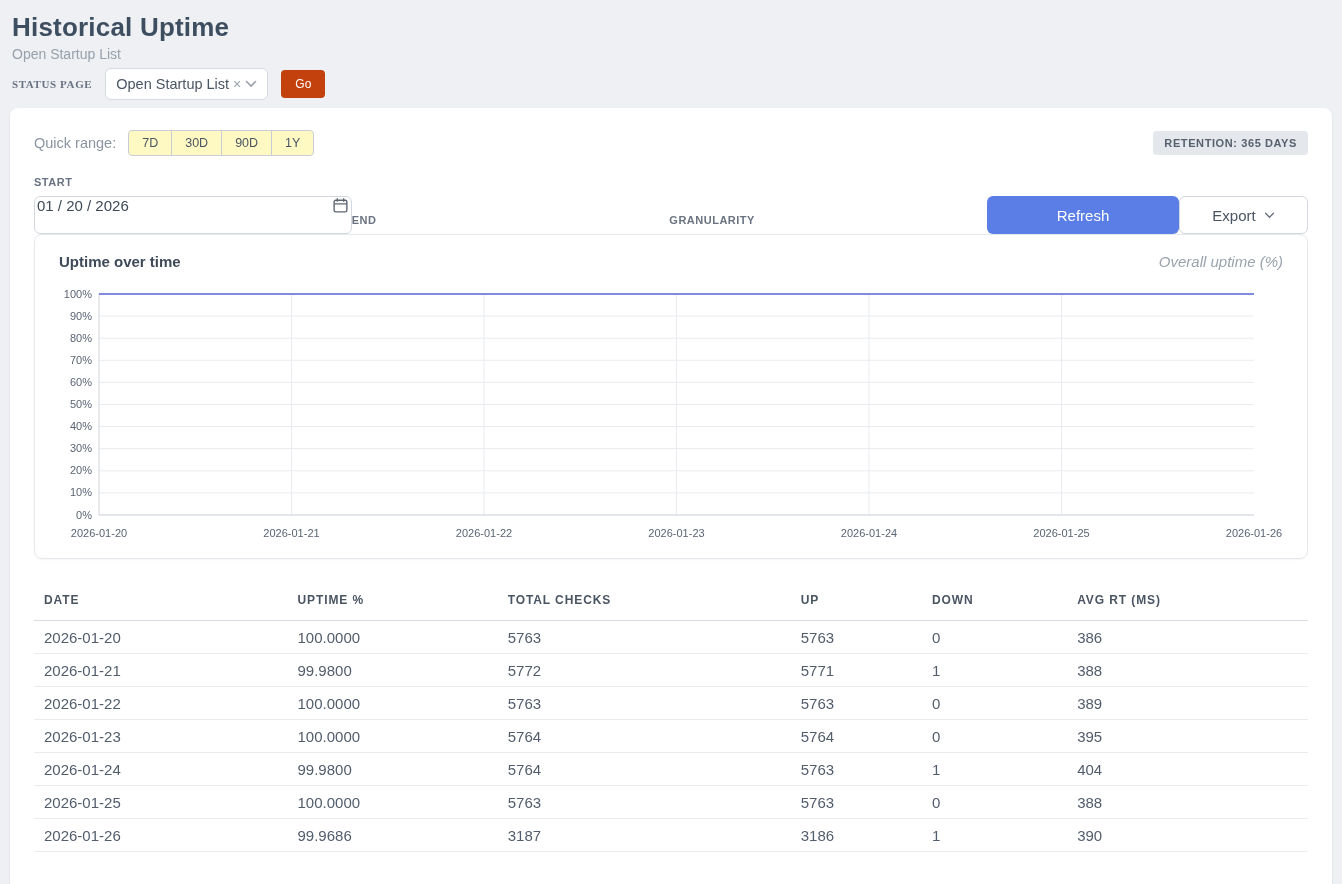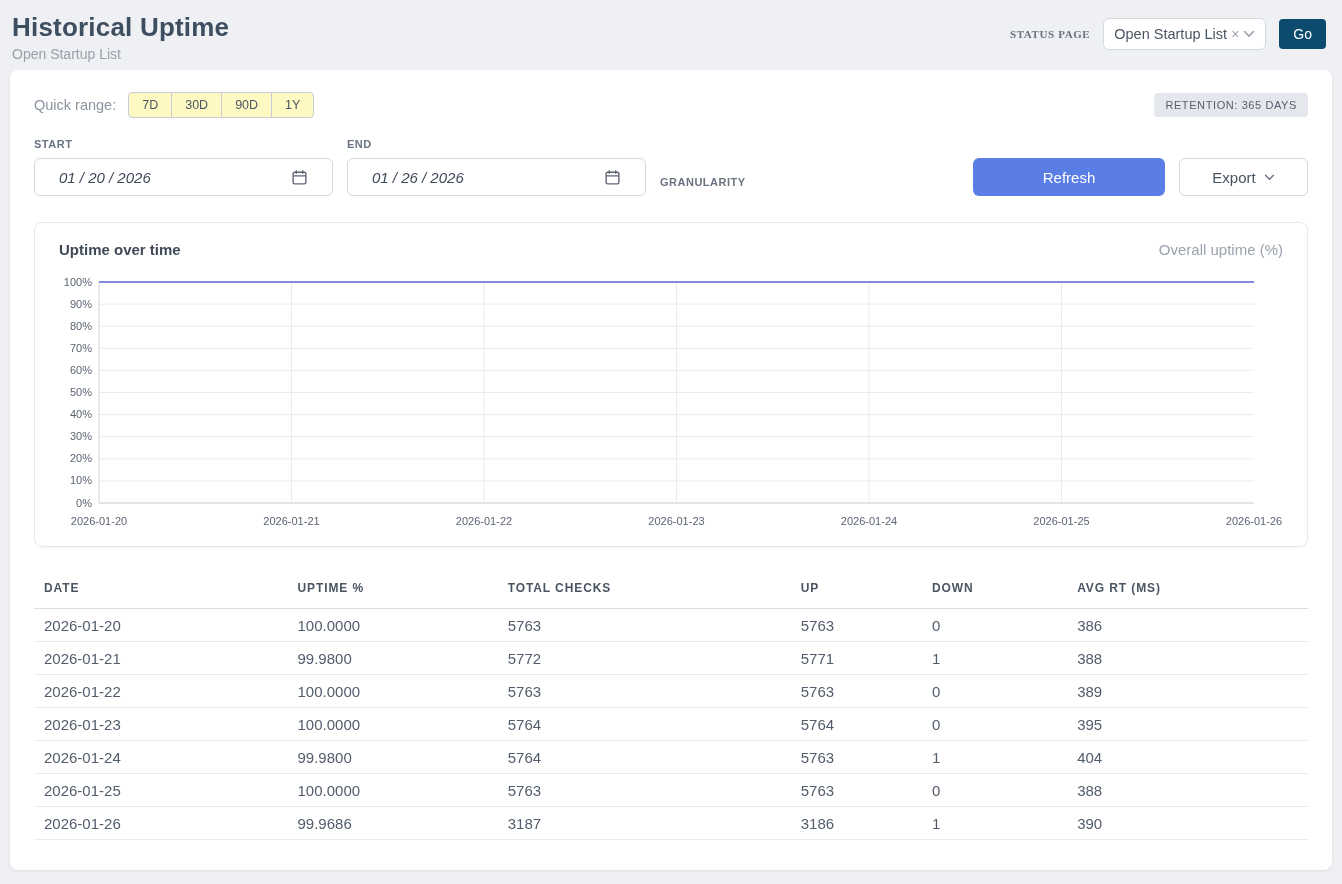--- a/index.html
+++ b/index.html
@@ -9,37 +9,38 @@
     background: #eef0f3;
     font-family: "Liberation Sans", sans-serif;
     color: #4a5563;
     overflow: hidden;
   }
 
   
   .page-header {
     display: flex; justify-content: space-between; align-items: flex-start;
     padding: 12px 16px 8px 12px;
+    flex-direction: column;
   }
   .page-header h1 {
     margin: 0; font-size: 26px; font-weight: 700; color: #3e4e61; letter-spacing: .2px;
   }
   .page-subtitle { font-size: 14px; color: #97a1ac; margin-top: 3px; }
   .header-right { display: flex; align-items: center; gap: 13px; margin-top: 6px; }
   .sp-label { font-size: 11px; font-weight: 700; letter-spacing: .6px; color: #6a7381; font-family: Liberation Serif, serif; }
   .sp-select {
     display: inline-flex; align-items: center; gap: 4px;
     background: #fff; border: 1px solid #d5dae0; border-radius: 6px;
     padding: 7px 10px; font-size: 14.5px; color: #4a5563; min-width: 160px; cursor: pointer;
   }
   .sp-select .clear { color: #9aa2ad; font-size: 14px; cursor: pointer; }
   .sp-select .chev { margin-left: auto; display: flex; }
   .go-btn {
-    background: #0c4a6e; color: #fff; border: none; border-radius: 4px;
-    padding: 7px 14px; font-size: 14px; cursor: pointer; font-family: inherit;
+    background: #c2410c; color: #fff; border: none; border-radius: 4px;
+    padding: 7px 14px; font-size: 12px; cursor: pointer; font-family: inherit;
   }
 
   
   .card {
     margin: 0 10px; background: #fff; border-radius: 8px;
     box-shadow: 0 1px 3px rgba(16,24,40,.08);
     padding: 22px 24px 24px; height: 800px;
   }
 
   .quick-row { display: flex; align-items: center; gap: 12px; margin-bottom: 20px; }
@@ -47,34 +48,34 @@
   .btn-group { display: inline-flex; }
   .btn-group button {
     background: #fef9c3; border: 1px solid #c9ced6; color: #4a5563;
     font-size: 12.5px; padding: 4px 13px; margin-left: -1px; cursor: pointer;
     font-family: inherit; line-height: 16px;
   }
   .btn-group button:first-child { border-radius: 4px 0 0 4px; margin-left: 0; }
   .btn-group button:last-child { border-radius: 0 4px 4px 0; }
   .badge {
     margin-left: auto; background: #e4e7eb; color: #57606e;
-    font-size: 11px; font-weight: 400; letter-spacing: .6px;
+    font-size: 11px; font-weight: 700; letter-spacing: .6px;
     padding: 6px 11px; border-radius: 4px;
   }
 
-  .form-row { display: flex; align-items: flex-end; gap: 14px; margin-bottom: 26px; }
+  .form-row { display: flex; align-items: flex-end; gap: 0; }
   .field { flex: 1; display: flex; flex-direction: column; }
   .field label {
     font-size: 11px; font-weight: 700; letter-spacing: .5px;
     color: #6a7381; margin-bottom: 8px;
   }
   .input {
     height: 38px; border: 1px solid #d3d8de; border-radius: 6px; background: #fff;
-    display: flex; align-items: center; justify-content: space-between;
-    padding: 0 24px; font-size: 15px; color: #3f4a59; cursor: pointer; font-style: italic;
+    display: flex; align-items: flex-start; justify-content: space-between;
+    padding: 0 2px; font-size: 15px; color: #3f4a59; cursor: pointer;
   }
   .refresh-btn {
     width: 192px; height: 38px; background: #5a7de6; color: #fff;
     border: none; border-radius: 6px; font-size: 15px; cursor: pointer;
     font-family: inherit; flex: none;
   }
   .export-btn {
     width: 129px; height: 38px; background: #fff; color: #4a5563;
     border: 1px solid #d3d8de; border-radius: 6px; font-size: 15px; cursor: pointer;
     display: flex; align-items: center; justify-content: center; gap: 8px;
@@ -82,21 +83,21 @@
   }
 
   
   .chart-card {
     border: 1px solid #e5e8ec; border-radius: 8px;
     box-shadow: 0 1px 2px rgba(16,24,40,.04);
     padding: 18px 24px 12px; margin-bottom: 24px;
   }
   .chart-head { display: flex; justify-content: space-between; align-items: center; margin-bottom: 14px; gap: 36px; }
   .chart-head h2 { margin: 0; font-size: 15px; font-weight: 700; color: #3f4a59; }
-  .chart-legend { font-size: 15px; color: #9aa3ae; }
+  .chart-legend { font-size: 15px; color: #9aa3ae; font-style: italic; }
   #uptime-chart { width: 1228px; height: 262px; display: block; overflow: visible; }
 
   
   table { width: 100%; border-collapse: collapse; table-layout: fixed; }
   th {
     text-align: left; font-size: 12px; font-weight: 700; letter-spacing: .9px;
     color: #4a5563; padding: 10px 10px 13px; border-bottom: 1px solid #d9dee4;
   }
   td {
     font-size: 15px; color: #525d6c; padding: 8px 10px 7px;
@@ -147,29 +148,20 @@
         <span style="display:flex">
           <svg width="17" height="17" viewBox="0 0 16 16" fill="none" stroke="#5f6673" stroke-width="1.3">
               <rect x="2" y="3" width="12" height="11" rx="1.5"></rect>
               <path d="M2 6.5h12M5 1.2v3.2M11 1.2v3.2"></path>
             </svg>
         </span>
       </div>
     </div>
     <div class="field">
       <label>END</label>
-      <div class="input">
-        <span>01 / 26 / 2026</span>
-        <span style="display:flex">
-          <svg width="17" height="17" viewBox="0 0 16 16" fill="none" stroke="#5f6673" stroke-width="1.3">
-              <rect x="2" y="3" width="12" height="11" rx="1.5"></rect>
-              <path d="M2 6.5h12M5 1.2v3.2M11 1.2v3.2"></path>
-            </svg>
-        </span>
-      </div>
     </div>
     <div class="field">
       <label>GRANULARITY</label>
     </div>
     <button class="refresh-btn">Refresh</button>
     <button class="export-btn">
       <span>Export</span>
       <span style="display:flex">
         <svg width="11" height="7" viewBox="0 0 12 8" fill="none" stroke="#6a7381" stroke-width="1.6" stroke-linecap="round">
             <path d="M1.5 1.5 6 6l4.5-4.5"></path>

